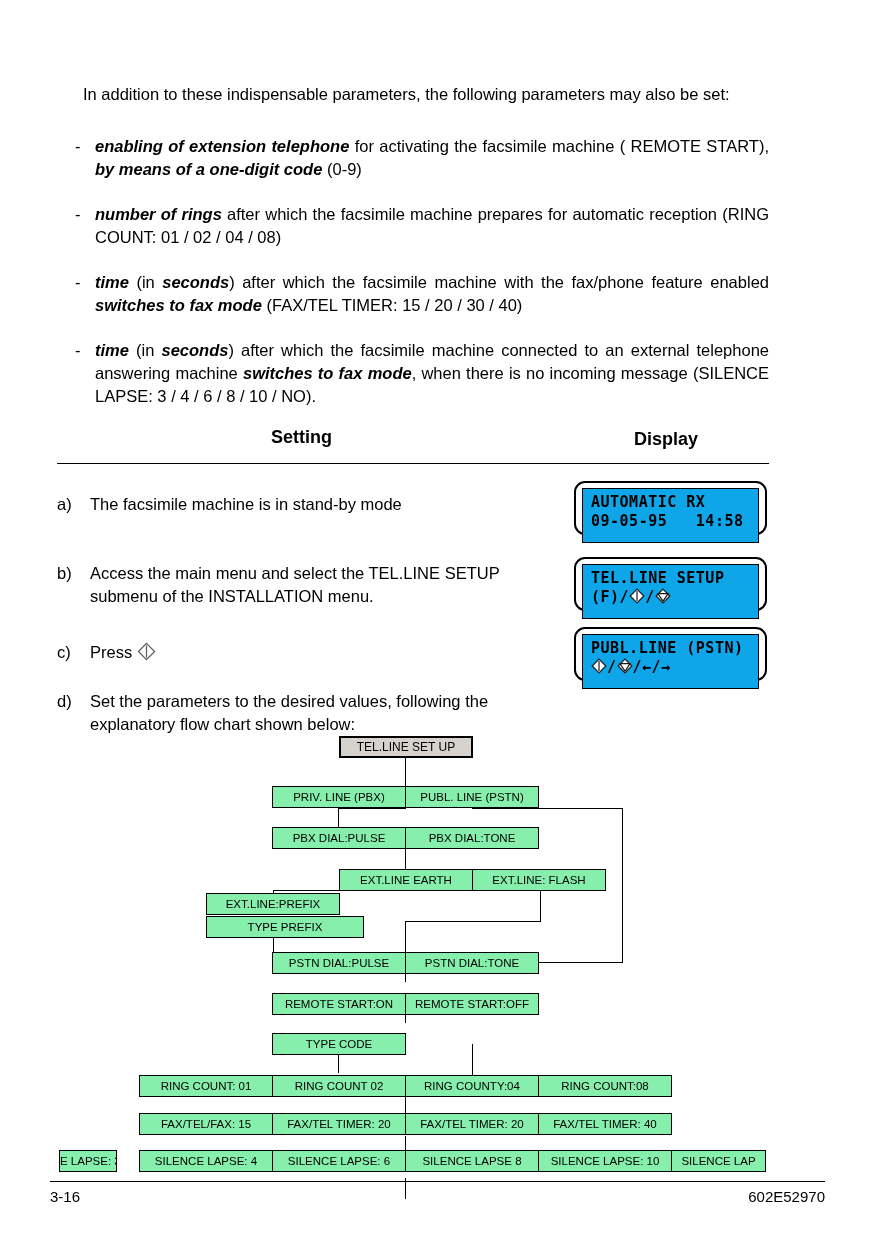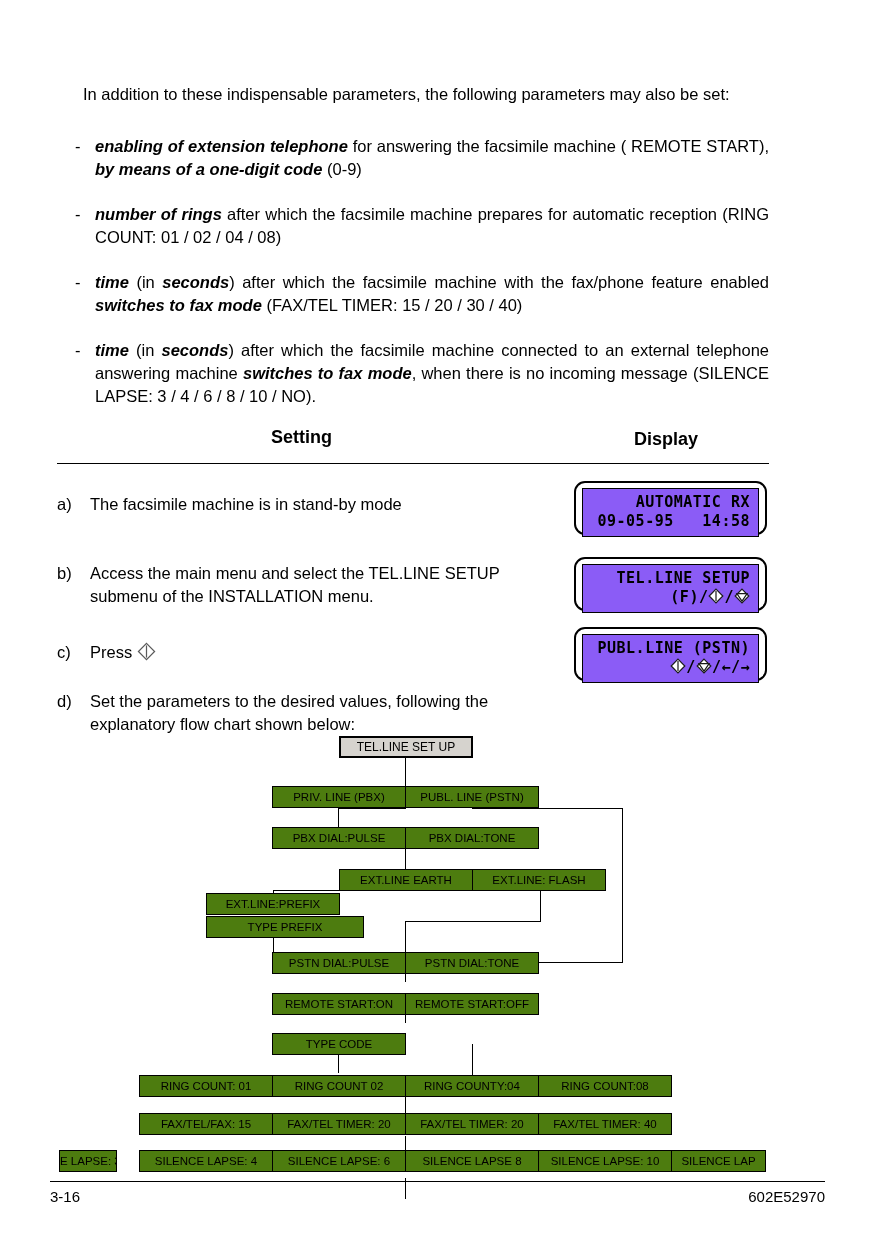--- a/index.html
+++ b/index.html
@@ -106,49 +106,48 @@
   .lcd {
     position: absolute;
     border: 2px solid #000000;
     border-radius: 11px;
     background: #ffffff;
     padding: 5px 6px;
     box-sizing: border-box;
   }
   .lcd-inner {
     border: 1px solid #000000;
-    background: #8b5cf6;
-    padding: 4px 8px 5px 8px;
+    background: #0ea5e9;
+    padding: 4px 8px 11px 8px;
     font-family: "DejaVu Sans Mono", monospace;
     font-size: 15px;
     font-weight: bold;
     line-height: 19px;
     letter-spacing: 0.5px;
     white-space: pre;
     box-sizing: border-box;
-    text-align: right;
   }
   .lcd-1 { left: 574px; top: 481px; width: 193px; height: 54px; }
   .lcd-2 { left: 574px; top: 557px; width: 193px; height: 54px; }
   .lcd-3 { left: 574px; top: 627px; width: 193px; height: 54px; }
 
   .lcd-inner .gl { vertical-align: -2px; }
 
   
   .flow {
     position: absolute;
     left: 0;
     top: 730px;
     width: 875px;
     height: 450px;
   }
   .fbox {
     position: absolute;
     border: 1px solid #000000;
-    background: #4d7c0f;
+    background: #86efac;
     box-sizing: border-box;
     font-size: 11.5px;
     line-height: 20px;
     height: 22px;
     text-align: center;
     white-space: nowrap;
     overflow: hidden;
   }
   .fbox.shaded {
     background: #d6d3ce;
@@ -186,21 +185,21 @@
 </head>
 <body>
 
 <div class="page">
 
   <p class="intro"><span class="indent"></span><span>In addition to these indispensable parameters, the following parameters may also be set:</span></p>
 
   <div class="bullets">
     <div class="bullet">
       <span class="dash">-</span>
-      <span><b>enabling of extension telephone</b><span> for answering the facsimile machine ( REMOTE START), </span><b>by means of a one-digit code</b><span> (0-9)</span></span>
+      <span><b>enabling of extension telephone</b><span> for activating the facsimile machine ( REMOTE START), </span><b>by means of a one-digit code</b><span> (0-9)</span></span>
     </div>
     <div class="bullet">
       <span class="dash">-</span>
       <span><b>number of rings</b><span> after which the facsimile machine prepares for automatic reception (RING COUNT: 01 / 02 / 04 / 08)</span></span>
     </div>
     <div class="bullet">
       <span class="dash">-</span>
       <span><b>time</b><span> (in </span><b>seconds</b><span>) after which the facsimile machine with the fax/phone feature enabled </span><b>switches to fax mode</b><span> (FAX/TEL TIMER: 15 / 20 / 30 / 40)</span></span>
     </div>
     <div class="bullet">

